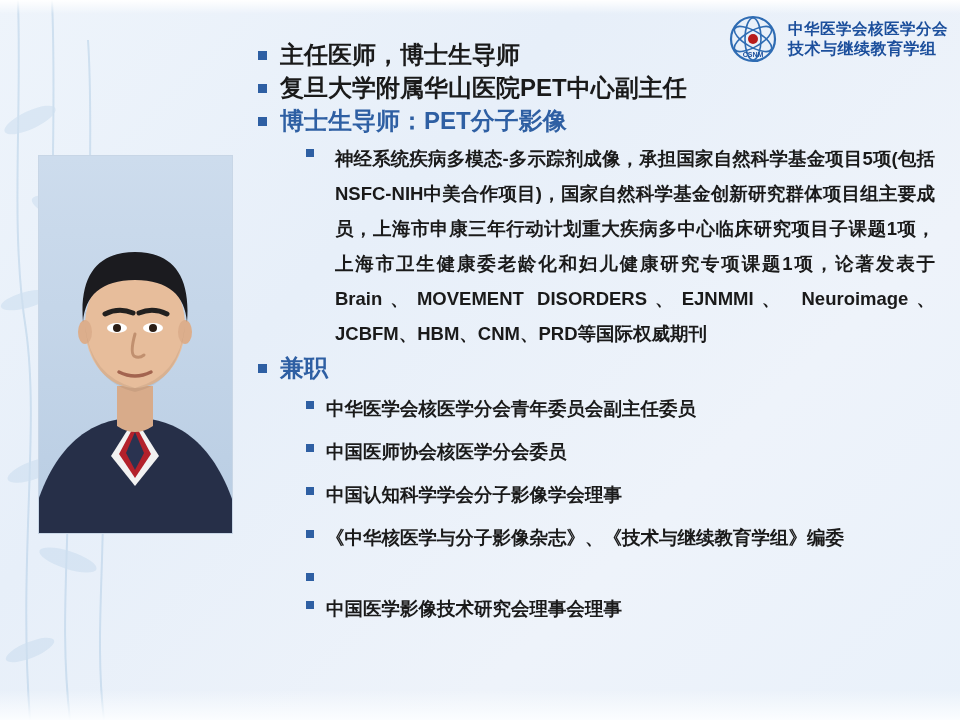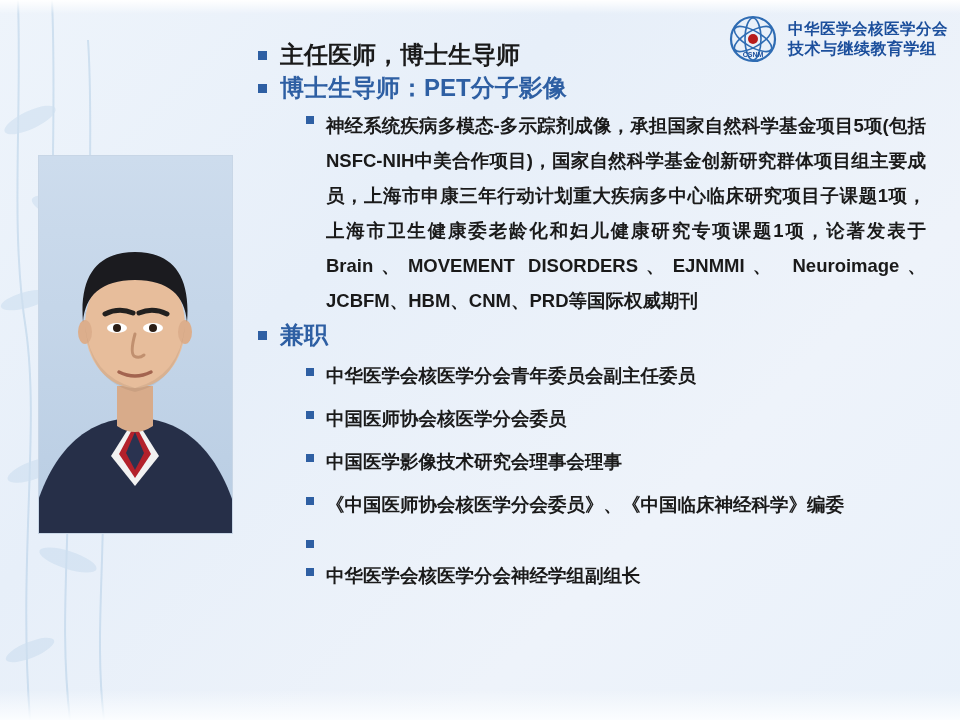--- a/index.html
+++ b/index.html
@@ -98,21 +98,21 @@
     position: absolute;
     left: 258px;
     top: 42px;
     width: 690px;
   }
   .lvl1, .lvl2, .lvl3 {
     display: flex;
     align-items: flex-start;
   }
   .lvl1 { margin: 0 0 7px 0; }
-  .lvl2 { margin: 0 0 4px 0; padding-left: 48px; }
+  .lvl2 { margin: 0 0 4px 0; padding-left: 48px; gap: 9px; }
   .lvl3 { margin: 12px 0 4px 0; padding-left: 48px; }
 
   .bullet {
     flex: 0 0 auto;
     width: 9px;
     height: 9px;
     background: #2e5fa3;
     margin-top: 9px;
     margin-right: 13px;
   }
@@ -226,20 +226,24 @@
     </svg>
   </div>
 
   <div class="content">
 
     <div class="lvl1">
       <span class="bullet"></span>
       <span class="txt">主任医师，博士生导师</span>
     </div>
 
+    <div class="lvl1">
+      <span class="bullet"></span>
+      <span class="txt">复旦大学附属华山医院PET中心副主任</span>
+    </div>
 
     <div class="lvl1">
       <span class="bullet"></span>
       <span class="txt accent">博士生导师：PET分子影像</span>
     </div>
 
     <div class="lvl2">
       <span class="bullet sub"></span>
       <span class="txt para">神经系统疾病多模态-多示踪剂成像，承担国家自然科学基金项目5项(包括NSFC-NIH中美合作项目)，国家自然科学基金创新研究群体项目组主要成员，上海市申康三年行动计划重大疾病多中心临床研究项目子课题1项，上海市卫生健康委老龄化和妇儿健康研究专项课题1项，论著发表于Brain、MOVEMENT DISORDERS、EJNMMI、 Neuroimage、JCBFM、HBM、CNM、PRD等国际权威期刊</span>
     </div>
@@ -252,28 +256,28 @@
     <div class="lvl3">
       <span class="bullet sub"></span>
       <span class="txt small">中华医学会核医学分会青年委员会副主任委员</span>
     </div>
     <div class="lvl3">
       <span class="bullet sub"></span>
       <span class="txt small">中国医师协会核医学分会委员</span>
     </div>
     <div class="lvl3">
       <span class="bullet sub"></span>
+      <span class="txt small">中国认知科学学会分子影像学会理事</span>
+    </div>
+    <div class="lvl3">
+      <span class="bullet sub"></span>
+      <span class="txt small">《中华核医学与分子影像杂志》、《技术与继续教育学组》编委</span>
+    </div>
+    <div class="lvl3">
+      <span class="bullet sub"></span>
+    </div>
+    <div class="lvl3">
+      <span class="bullet sub"></span>
       <span class="txt small">中国医学影像技术研究会理事会理事</span>
-    </div>
-    <div class="lvl3">
-      <span class="bullet sub"></span>
-      <span class="txt small">《中国医师协会核医学分会委员》、《中国临床神经科学》编委</span>
-    </div>
-    <div class="lvl3">
-      <span class="bullet sub"></span>
-    </div>
-    <div class="lvl3">
-      <span class="bullet sub"></span>
-      <span class="txt small">中华医学会核医学分会神经学组副组长</span>
     </div>
 
   </div>
 </div>
 
 </body></html>

